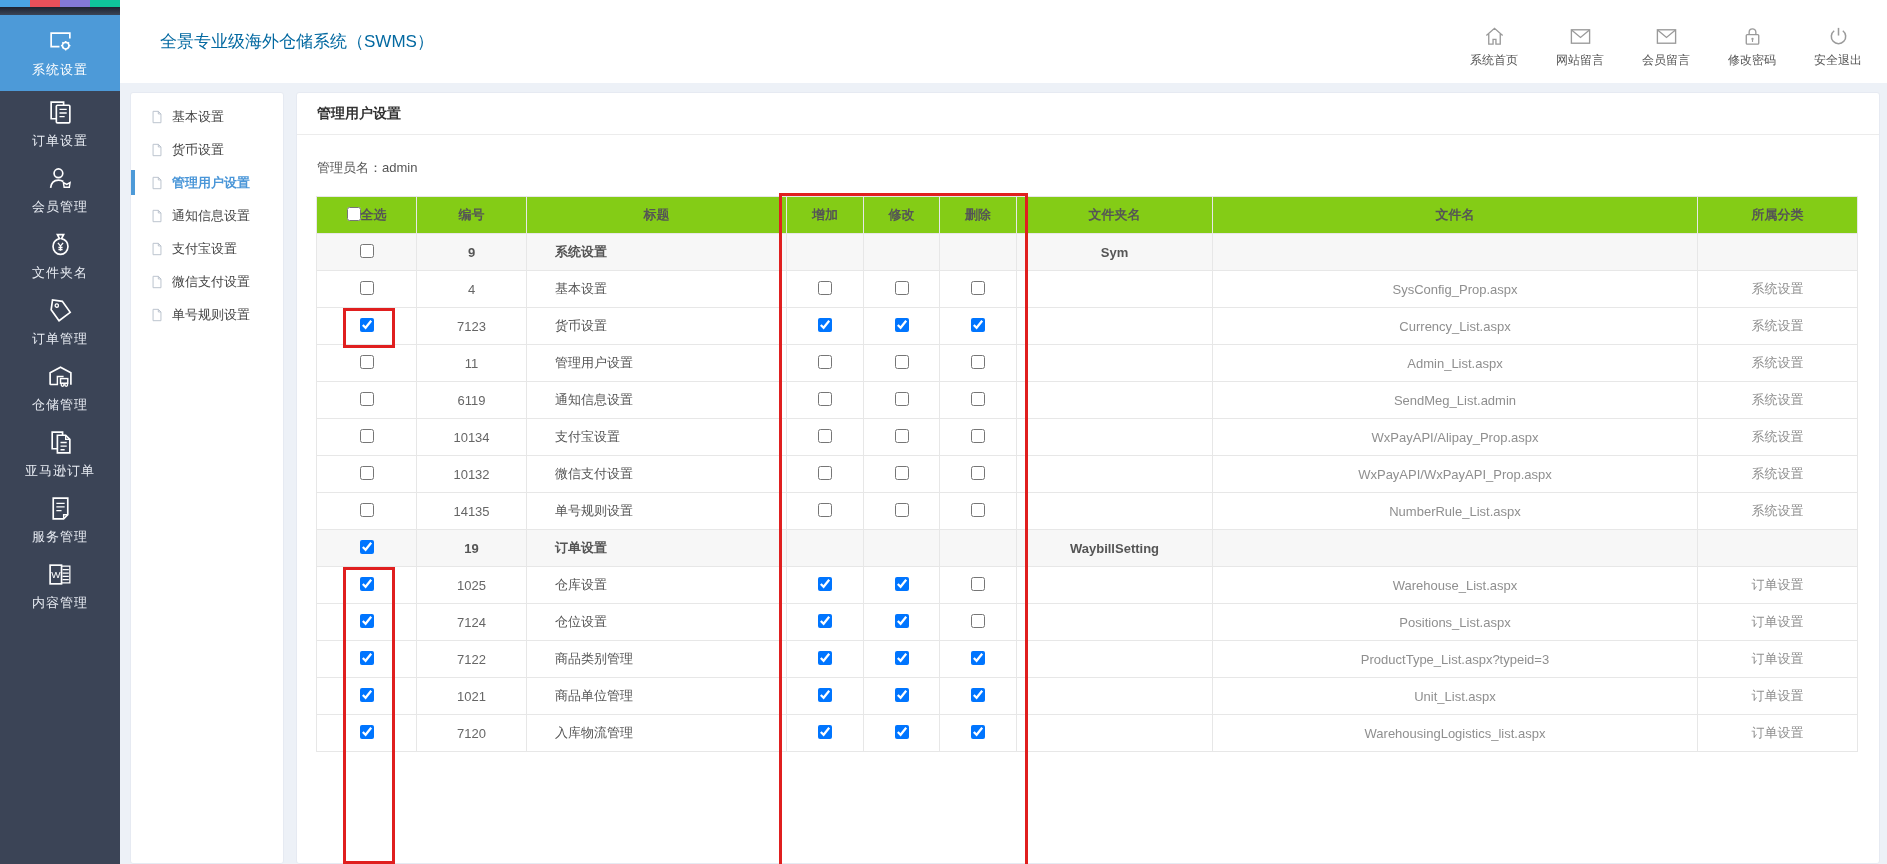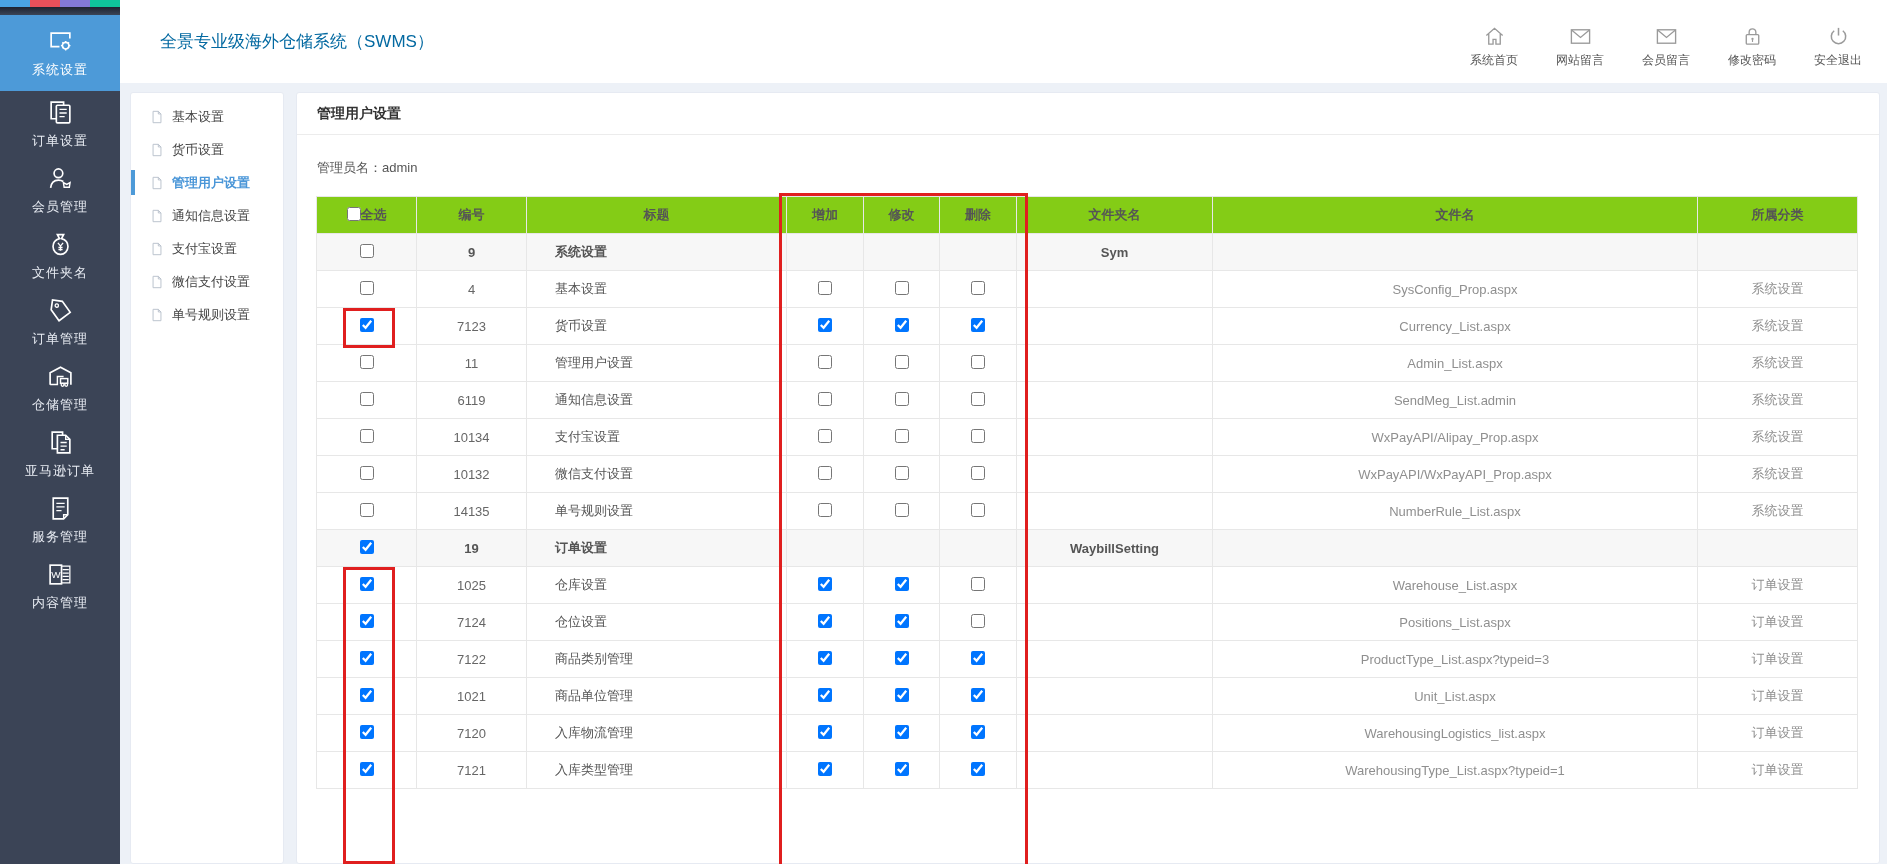--- a/index.html
+++ b/index.html
@@ -457,30 +457,19 @@
             <td class="c-check"><input type="checkbox" checked="" style=""></td>
             <td class="c-id">7120</td>
             <td class="c-title">入库物流管理</td>
             <td class="c-check"><input type="checkbox" checked="" style=""></td>
             <td class="c-check"><input type="checkbox" checked="" style=""></td>
             <td class="c-check"><input type="checkbox" checked="" style=""></td>
             <td class="c-folder"></td>
             <td class="c-file">WarehousingLogistics_list.aspx</td>
             <td class="c-cat">订单设置</td>
           </tr>
-          <tr>
-            <td class="c-check"><input type="checkbox" checked="" style=""></td>
-            <td class="c-id">7121</td>
-            <td class="c-title">入库类型管理</td>
-            <td class="c-check"><input type="checkbox" checked="" style=""></td>
-            <td class="c-check"><input type="checkbox" checked="" style=""></td>
-            <td class="c-check"><input type="checkbox" checked="" style=""></td>
-            <td class="c-folder"></td>
-            <td class="c-file">WarehousingType_List.aspx?typeid=1</td>
-            <td class="c-cat">订单设置</td>
-          </tr>
         </tbody>
     </table>
     <div class="hl" id="hl-columns"></div>
     <div class="hl" id="hl-row-select"></div>
     <div class="hl" id="hl-col-select"></div>
   </div>
 </main>
 
 </body></html>

